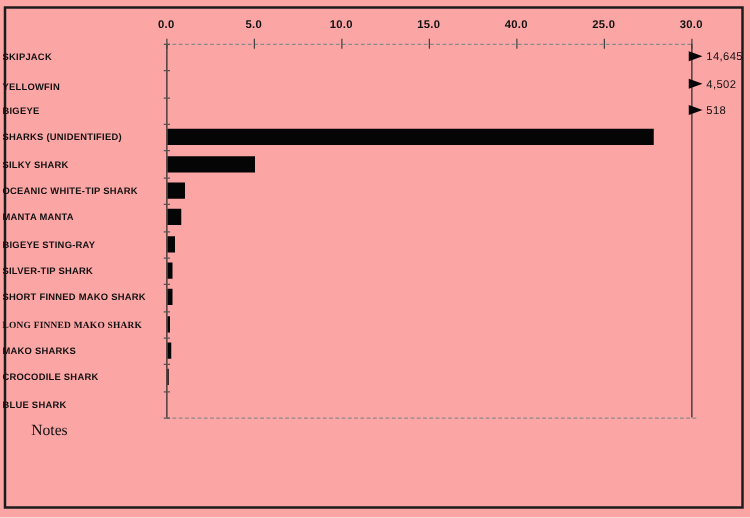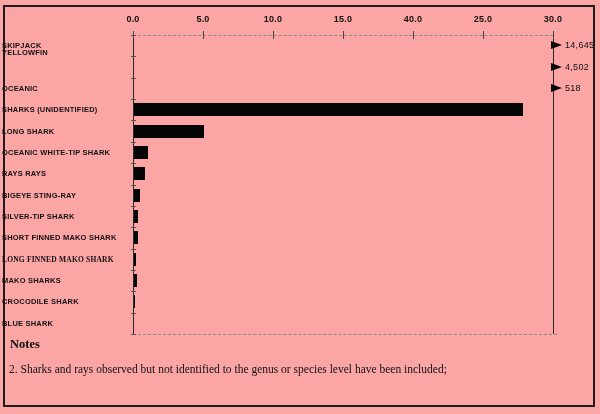--- a/index.html
+++ b/index.html
@@ -32,21 +32,21 @@
   }
   .offscale-label {
     position: absolute; font-weight: normal; font-size: 9px;
     letter-spacing: 0.3px; white-space: nowrap;
   }
   
   #notes {
     position: absolute; left: 9px; top: 337px; width: 582px;
     font-family: "Liberation Serif", serif;
   }
-  #notes-heading { font-weight: bold; font-size: 12.5px; margin: 0 0 10px 1px; }
+  #notes-heading { font-weight: normal; font-size: 12.5px; margin: 0 0 10px 16px; }
   .note-line { font-size: 11.5px; line-height: 14.5px; }
 </style>
 </head>
 <body>
 
 <div id="stage">
   <div id="frame"></div>
   <div id="chart">
       <div class="axis-dashed" style="left: 133px; top: 35px; width: 420px;"></div>
       <div class="axis-dashed" style="left: 133px; top: 334px; width: 424px;"></div>
@@ -77,45 +77,44 @@
       <div class="row-tick" style="left: 131px; top: 205.857px;"></div>
       <div class="row-tick" style="left: 131px; top: 227.214px;"></div>
       <div class="row-tick" style="left: 131px; top: 248.571px;"></div>
       <div class="row-tick" style="left: 131px; top: 269.929px;"></div>
       <div class="row-tick" style="left: 131px; top: 291.286px;"></div>
       <div class="row-tick" style="left: 131px; top: 312.643px;"></div>
       <div class="row-tick" style="left: 131px; top: 334px;"></div>
       <div class="cat-label" style="left: 2px; width: 128px; top: 41.1786px;">SKIPJACK</div>
       <div class="offscale-arrow" style="left: 551px; top: 41.1786px; border-left: 11px solid rgb(5, 5, 5);"></div>
       <div class="offscale-label" style="left: 565px; top: 40.1786px;">14,645</div>
-      <div class="cat-label" style="left: 2px; width: 128px; top: 48px;">YELLOWFIN</div>
+      <div class="cat-label" style="left: 2px; width: 128px; top: 65px;">YELLOWFIN</div>
       <div class="offscale-arrow" style="left: 551px; top: 62.5357px; border-left: 11px solid rgb(5, 5, 5);"></div>
       <div class="offscale-label" style="left: 565px; top: 61.5357px;">4,502</div>
-      <div class="cat-label" style="left: 2px; width: 128px; top: 83.8929px;">OCEANIC</div>
+      <div class="cat-label" style="left: 2px; width: 128px; top: 83.8929px;">BIGEYE</div>
       <div class="offscale-arrow" style="left: 551px; top: 83.8929px; border-left: 11px solid rgb(5, 5, 5);"></div>
       <div class="offscale-label" style="left: 565px; top: 82.8929px;">518</div>
       <div class="cat-label" style="left: 2px; width: 128px; top: 105.25px;">SHARKS (UNIDENTIFIED)</div>
       <div class="bar" style="left: 134px; top: 103.25px; width: 389.2px; background: rgb(5, 5, 5);"></div>
-      <div class="cat-label" style="left: 2px; width: 128px; top: 126.607px;">LONG SHARK</div>
+      <div class="cat-label" style="left: 2px; width: 128px; top: 126.607px;">SILKY SHARK</div>
       <div class="bar" style="left: 134px; top: 124.607px; width: 70px; background: rgb(5, 5, 5);"></div>
       <div class="cat-label" style="left: 2px; width: 128px; top: 147.964px;">OCEANIC WHITE-TIP SHARK</div>
       <div class="bar" style="left: 134px; top: 145.964px; width: 14px; background: rgb(5, 5, 5);"></div>
-      <div class="cat-label" style="left: 2px; width: 128px; top: 169.321px;">RAYS RAYS</div>
+      <div class="cat-label" style="left: 2px; width: 128px; top: 169.321px;">MANTA MANTA</div>
       <div class="bar" style="left: 134px; top: 167.321px; width: 11.2px; background: rgb(5, 5, 5);"></div>
       <div class="cat-label" style="left: 2px; width: 128px; top: 190.679px;">BIGEYE STING-RAY</div>
       <div class="bar" style="left: 134px; top: 188.679px; width: 5.6px; background: rgb(5, 5, 5);"></div>
       <div class="cat-label" style="left: 2px; width: 128px; top: 212.036px;">SILVER-TIP SHARK</div>
       <div class="bar" style="left: 134px; top: 210.036px; width: 3.5px; background: rgb(5, 5, 5);"></div>
       <div class="cat-label" style="left: 2px; width: 128px; top: 233.393px;">SHORT FINNED MAKO SHARK</div>
       <div class="bar" style="left: 134px; top: 231.393px; width: 3.5px; background: rgb(5, 5, 5);"></div>
       <div class="cat-label" style="left: 2px; width: 128px; top: 254.75px; font-family: Liberation Serif, serif;">LONG FINNED MAKO SHARK</div>
       <div class="bar" style="left: 134px; top: 252.75px; width: 2.1px; background: rgb(5, 5, 5);"></div>
       <div class="cat-label" style="left: 2px; width: 128px; top: 276.107px;">MAKO SHARKS</div>
       <div class="bar" style="left: 134px; top: 274.107px; width: 2.8px; background: rgb(5, 5, 5);"></div>
       <div class="cat-label" style="left: 2px; width: 128px; top: 297.464px;">CROCODILE SHARK</div>
       <div class="bar" style="left: 134px; top: 295.464px; width: 0.7px; background: rgb(5, 5, 5);"></div>
       <div class="cat-label" style="left: 2px; width: 128px; top: 318.821px;">BLUE SHARK</div>
     </div>
   <div id="notes">
     <div id="notes-heading">Notes</div>
-    <div class="note-line">2. Sharks and rays observed but not identified to the genus or species level have been included;</div>
   </div>
 </div>
 
 </body></html>

